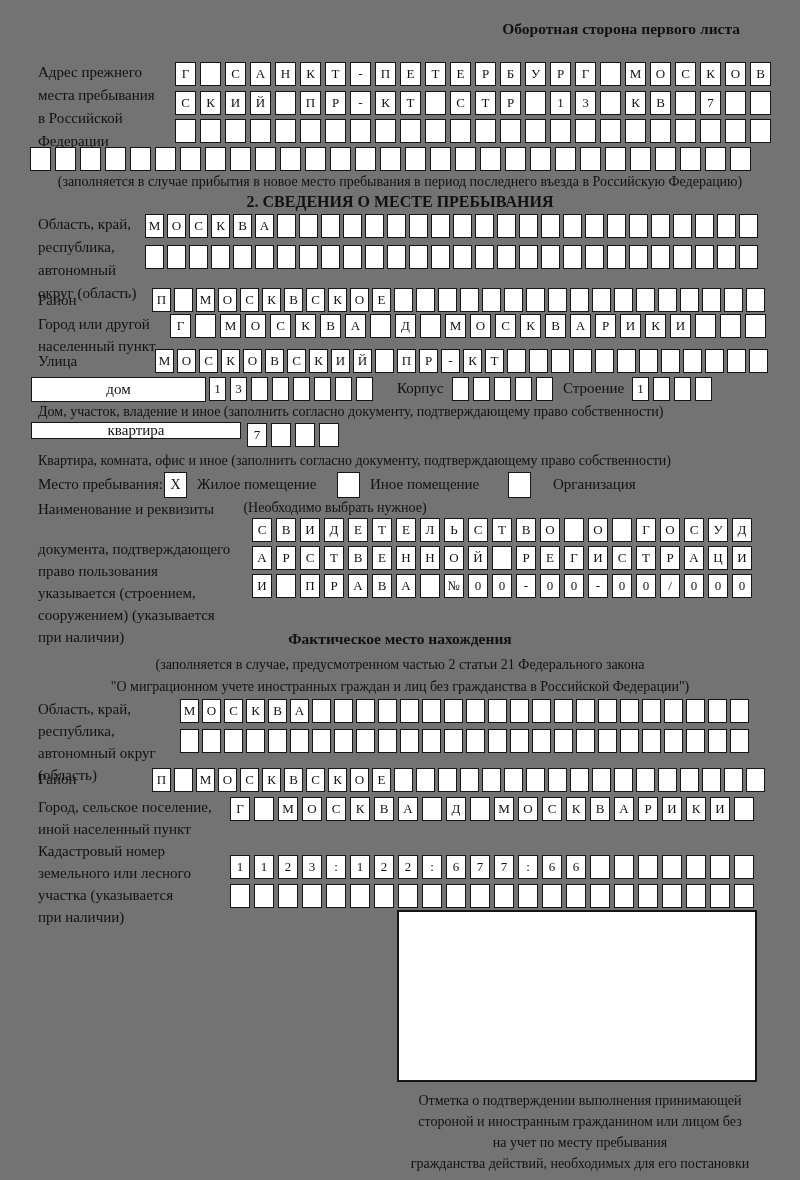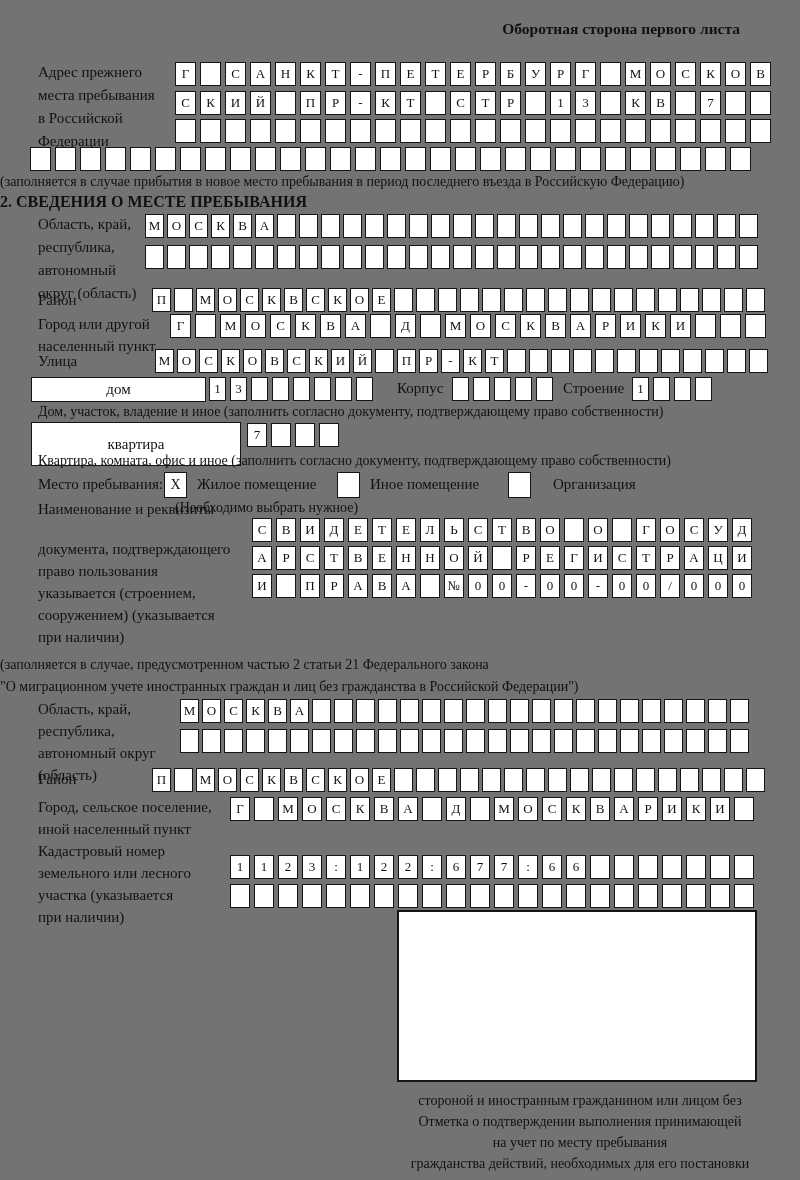--- a/index.html
+++ b/index.html
@@ -4,21 +4,21 @@
 <style>
   html,body { margin:0; padding:0; background:#ffffff; }
   .page {
     position:relative; width:800px; height:1180px; background:#737373;
     font-family:"Liberation Serif","DejaVu Serif",serif; color:#111;
     overflow:hidden;
   }
   .abs { position:absolute; }
   .lbl { position:absolute; font-size:15px; white-space:nowrap; }
   .cap { position:absolute; font-size:14px; white-space:nowrap; }
-  .center { }
+  .center { text-align:center; }
   .bold { font-weight:bold; }
   .cellrow { position:absolute; display:flex; align-items:flex-start; }
   .cell {
     box-sizing:border-box; flex:0 0 auto; border:1.6px solid #151515;
     height:24px; display:flex; align-items:center; justify-content:center;
     font-size:13px; background:#fff;
   }
   .p25 .cell { width:21px; margin-right:4px; }
   .p24 .cell { width:20px; margin-right:4px; }
   .p22 .cell { width:19px; margin-right:3px; }
@@ -341,21 +341,21 @@
     </div>
   <div class="lbl" style="left:563px; top:380px">Строение</div>
   <div class="cellrow p21" style="left:632px; top:377px">
       <span class="cell">1</span>
       <span class="cell"></span>
       <span class="cell"></span>
       <span class="cell"></span>
     </div>
   <div class="cap" style="left:38px; top:404px">Дом, участок, владение и иное (заполнить согласно документу, подтверждающему право собственности)</div>
 
-  <div class="wbox" style="left:31px; top:422px; width:210px; height:44px;">квартира</div>
+  <div class="wbox" style="left:31px; top:422px; width:210px; height:17px;">квартира</div>
   <div class="cellrow p24" style="left:247px; top:423px">
       <span class="cell">7</span>
       <span class="cell"></span>
       <span class="cell"></span>
       <span class="cell"></span>
     </div>
   <div class="cap" style="left:38px; top:453px">Квартира, комната, офис и иное (заполнить согласно документу, подтверждающему право собственности)</div>
 
   <div class="lbl" style="left:38px; top:476px">Место пребывания:</div>
   <div class="cb" style="left:164px; top:472px">X</div>
@@ -435,20 +435,21 @@
       <span class="cell">0</span>
       <span class="cell">-</span>
       <span class="cell">0</span>
       <span class="cell">0</span>
       <span class="cell">/</span>
       <span class="cell">0</span>
       <span class="cell">0</span>
       <span class="cell">0</span>
     </div>
 
+  <div class="lbl bold center" style="left:0; top:630px; width:800px; font-size:15.5px;">Фактическое место нахождения</div>
   <div class="cap center" style="left:0; top:657px; width:800px;">(заполняется в случае, предусмотренном частью 2 статьи 21 Федерального закона</div>
   <div class="cap center" style="left:0; top:679px; width:800px;">"О миграционном учете иностранных граждан и лиц без гражданства в Российской Федерации")</div>
 
   <div class="lbl" style="left:38px; top:701px">Область, край,</div>
   <div class="lbl" style="left:38px; top:723px">республика,</div>
   <div class="lbl" style="left:38px; top:745px">автономный округ</div>
   <div class="lbl" style="left:38px; top:767px">(область)</div>
   <div class="cellrow p22" style="left:180px; top:699px">
       <span class="cell">М</span>
       <span class="cell">О</span>
@@ -613,19 +614,19 @@
       <span class="cell"></span>
       <span class="cell"></span>
       <span class="cell"></span>
       <span class="cell"></span>
       <span class="cell"></span>
       <span class="cell"></span>
     </div>
 
   <div class="stampbox" style="left:397px; top:910px; width:360px; height:172px;"></div>
   <div class="abs stampcap" style="left:385px; top:1090px; width:390px;">
+    <div>Отметка о подтверждении выполнения принимающей</div>
     <div>стороной и иностранным гражданином или лицом без</div>
-    <div>Отметка о подтверждении выполнения принимающей</div>
     <div>на учет по месту пребывания</div>
     <div>гражданства действий, необходимых для его постановки</div>
   </div>
 
 </div>
 
 </body></html>

